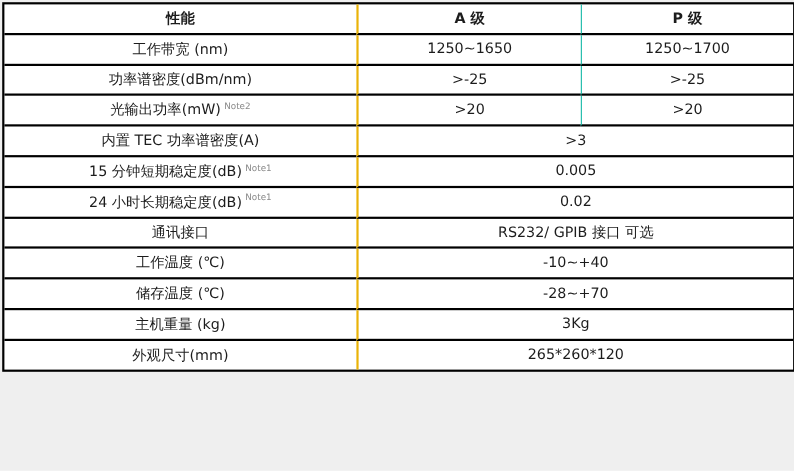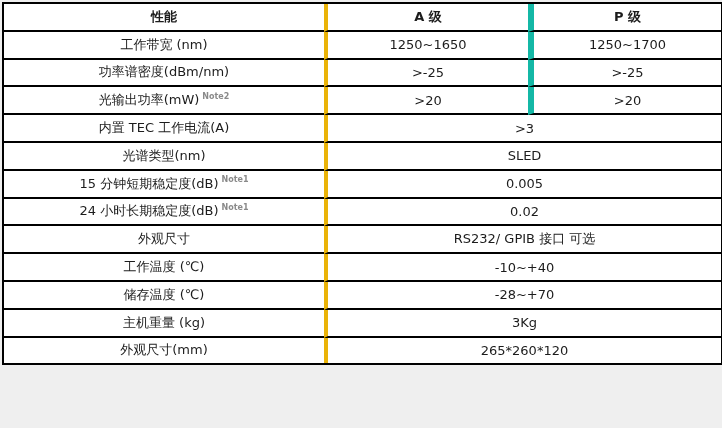--- a/index.html
+++ b/index.html
@@ -36,33 +36,32 @@
     vertical-align: middle;
     border-bottom: 2px solid #000000;
     white-space: nowrap;
     overflow: hidden;
   }
   table.spec-table tr:last-child th,
   table.spec-table tr:last-child td {
     border-bottom: none;
   }
   
-  .c2 { border-left: 4px solid #eab308; margin-left: 14px; }
-  .c3 { border-left: 6px solid #14b8a6; }
+  .c2 { border-left: 2px solid #eab308; margin-left: 14px; }
+  .c3 { border-left: 1px solid #14b8a6; }
   table.spec-table th {
     font-weight: bold;
     font-size: 13px;
   }
   sup.note {
     font-size: 8px;
     color: #8a8a8a;
     vertical-align: super;
     margin-left: 3px;
     letter-spacing: 0;
-    font-weight: bold;
   }
 </style>
 </head>
 <body>
 
 <div class="spec-table-wrap">
 <table class="spec-table">
   <colgroup>
     <col style="width:320px">
     <col style="width:204px">
@@ -87,42 +86,38 @@
     <td class="c3">&gt;-25</td>
   </tr>
 
   <tr>
     <td><span>光输出功率(mW)</span><sup class="note">Note2</sup></td>
     <td class="c2">&gt;20</td>
     <td class="c3">&gt;20</td>
   </tr>
 
   <tr>
-    <td><span>内置 TEC 工作电流(A)</span></td>
+    <td><span>内置 TEC 功率谱密度(A)</span></td>
     <td class="c2" colspan="2">&gt;3</td>
   </tr>
 
 
-  <tr>
-    <td><span>光谱类型(nm)</span></td>
-    <td class="c2" colspan="2">SLED</td>
-  </tr>
 
   <tr>
     <td><span>15 分钟短期稳定度(dB)</span><sup class="note">Note1</sup></td>
     <td class="c2" colspan="2">0.005</td>
   </tr>
 
   <tr>
     <td><span>24 小时长期稳定度(dB)</span><sup class="note">Note1</sup></td>
     <td class="c2" colspan="2">0.02</td>
   </tr>
 
   <tr>
-    <td><span>外观尺寸</span></td>
+    <td><span>通讯接口</span></td>
     <td class="c2" colspan="2">RS232/ GPIB 接口  可选</td>
   </tr>
 
 
   <tr>
     <td><span>工作温度 (℃)</span></td>
     <td class="c2" colspan="2">-10~+40</td>
   </tr>
 
   <tr>

